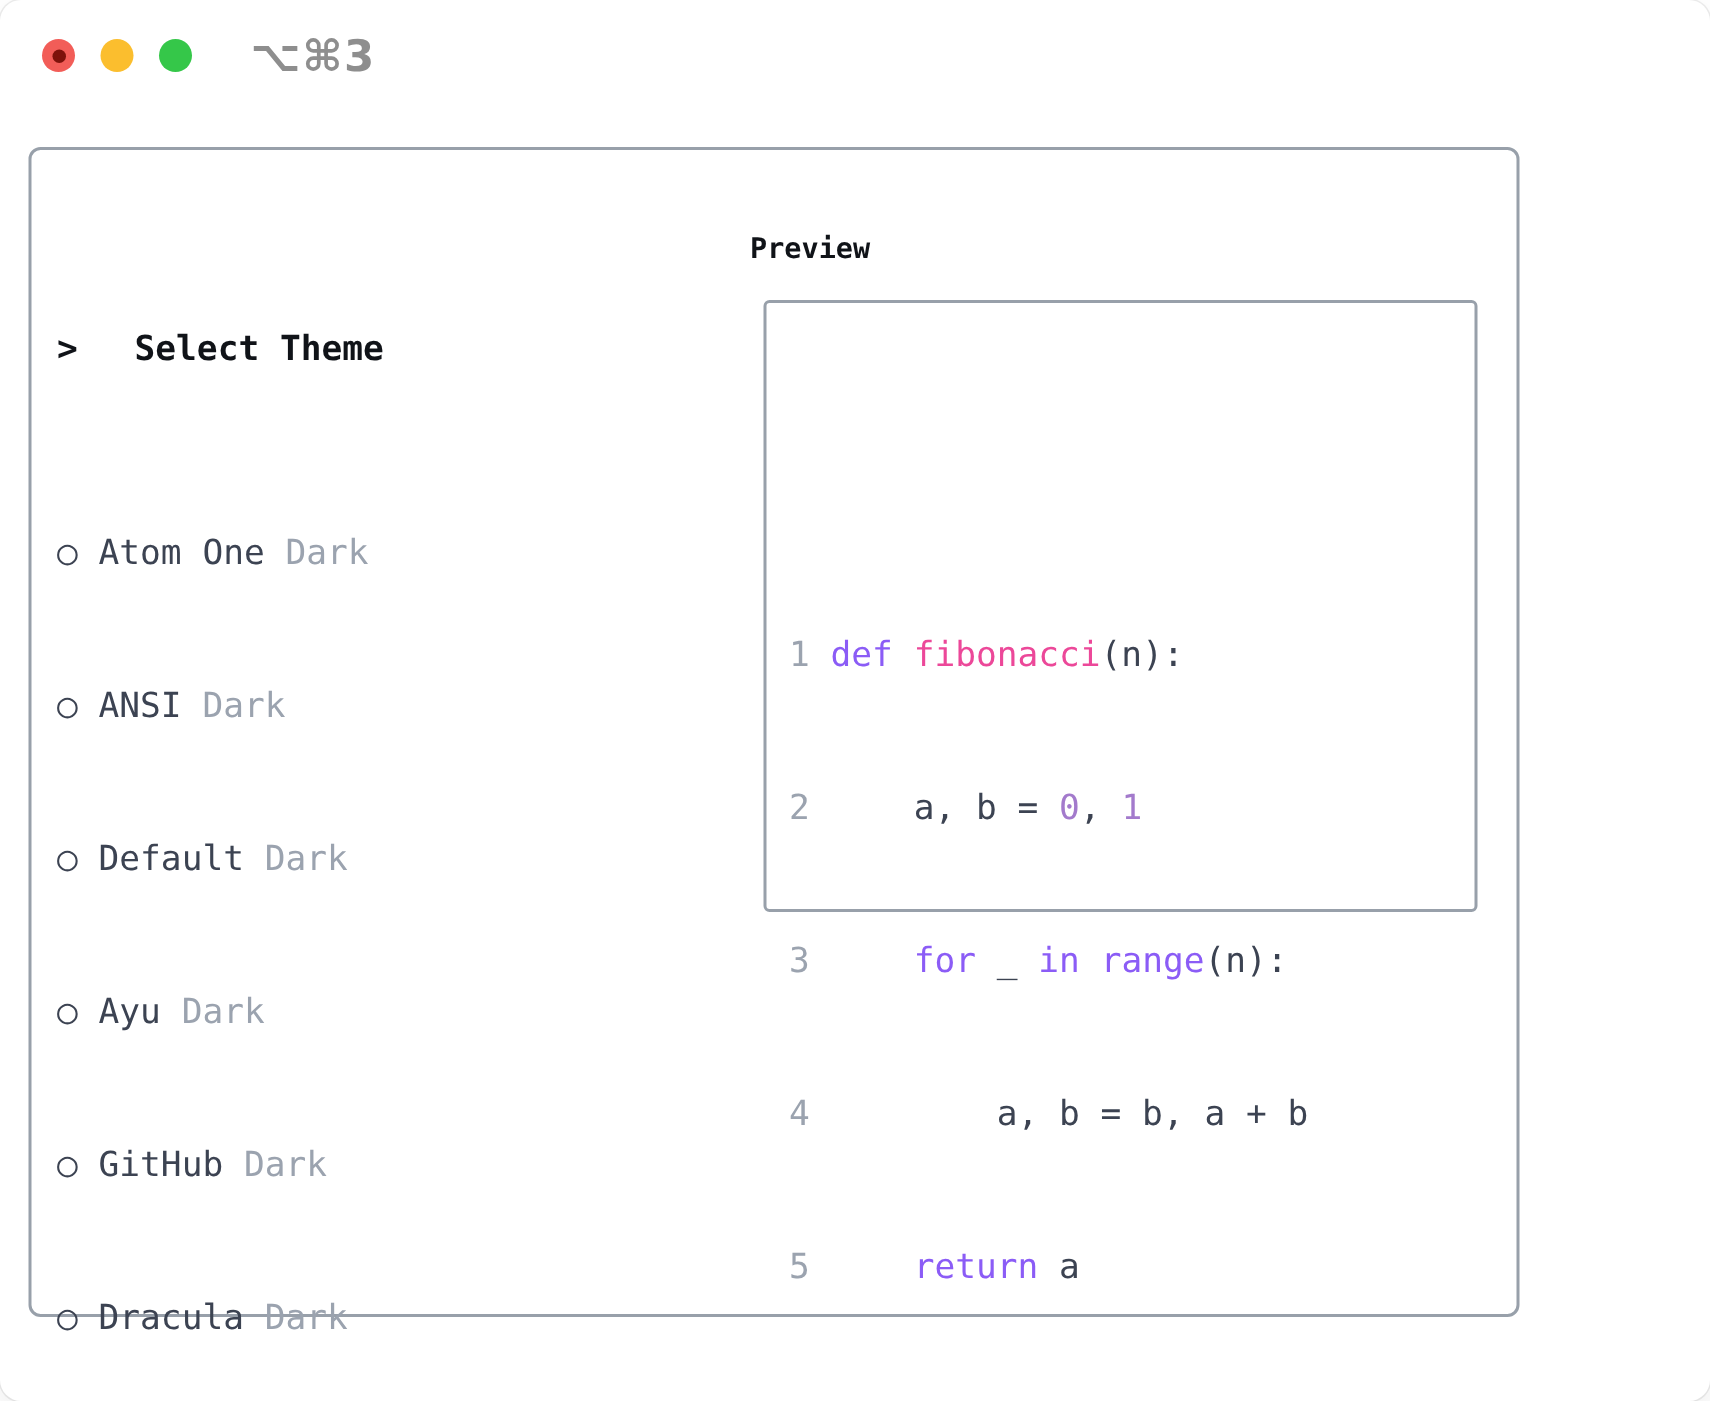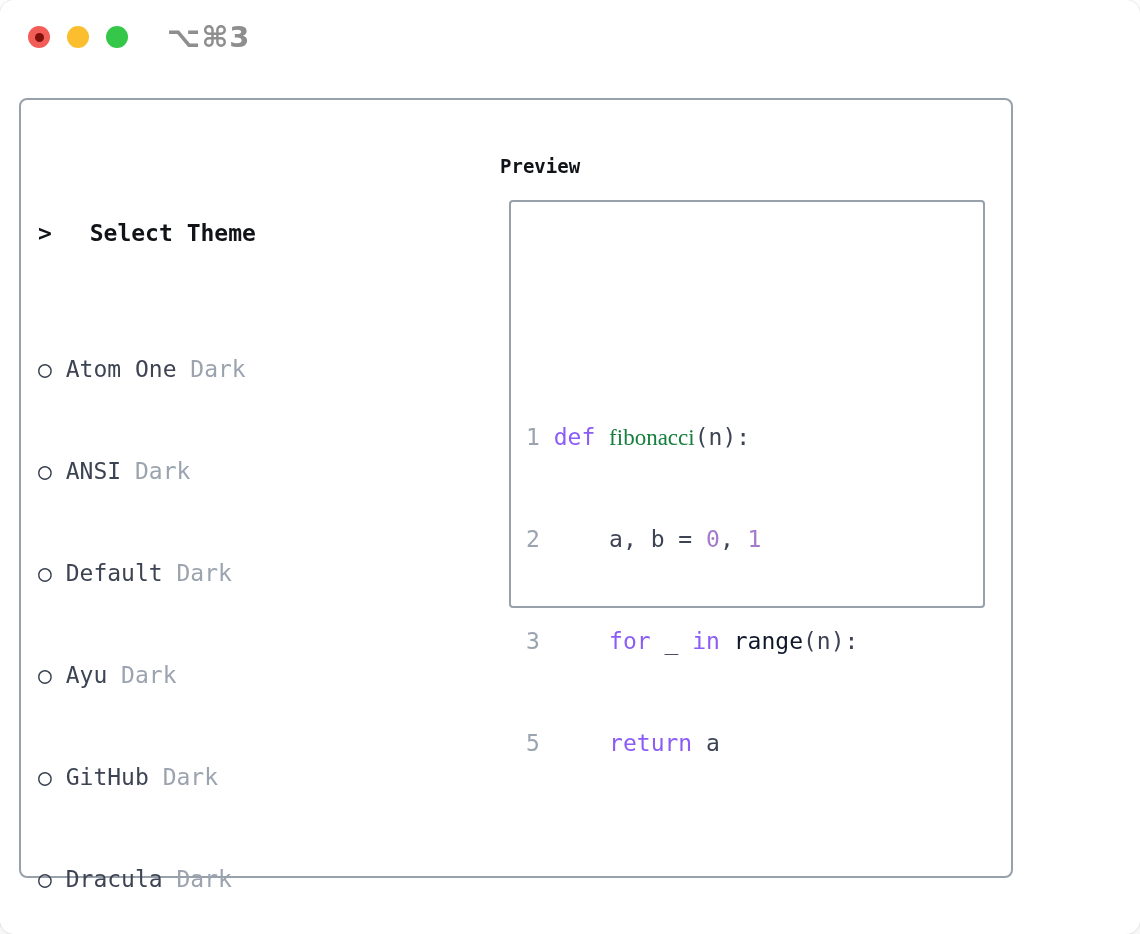--- a/index.html
+++ b/index.html
@@ -56,23 +56,23 @@
     position: absolute; left: 509px; top: 200px; width: 476px; height: 408px;
     border: 2px solid #98a0aa; border-radius: 4px; background: #ffffff;
   }
   .preview-content {
     padding: 14px 0 0 15px;
     font-size: 23px; line-height: 34px; white-space: pre; color: #3c4352;
   }
   .code-line, .diff-line, .blank-line { height: 34px; }
   .lineno { color: #9ba3af; margin-right: 1ch; }
   .t-kw  { color: #8b5cf6; }
-  .t-fn  { color: #15803d; font-family: Liberation Serif, serif; }
+  .t-fn  { color: #ec4899; }
   .t-num { color: #a37acc; }
-  .t-sp  { color: #0f172a; }
+  .t-sp  { color: #8b5cf6; }
   .t-pl  { color: #3c4352; }
 </style>
 </head>
 <body>
 
 <div class="window">
 
   <div class="traffic-lights">
     <div class="tl tl-red">
         <span class="dot"></span>
@@ -114,20 +114,21 @@
 
   <div class="preview-title">Preview</div>
 
   <div class="preview-box">
     <div class="preview-content">
       <div class="blank-line"></div>
 
       <div class="code-line"><span class="lineno">1</span><span class="t-kw">def</span><span class="t-pl"> </span><span class="t-fn">fibonacci</span><span class="t-pl">(n):</span></div>
       <div class="code-line"><span class="lineno">2</span><span class="t-pl">    a, b = </span><span class="t-num">0</span><span class="t-pl">, </span><span class="t-num">1</span></div>
       <div class="code-line"><span class="lineno">3</span><span class="t-pl">    </span><span class="t-kw">for</span><span class="t-pl"> _ </span><span class="t-kw">in</span><span class="t-pl"> </span><span class="t-sp">range</span><span class="t-pl">(n):</span></div>
+      <div class="code-line"><span class="lineno">4</span><span class="t-pl">        a, b = b, a + b</span></div>
       <div class="code-line"><span class="lineno">5</span><span class="t-pl">    </span><span class="t-kw">return</span><span class="t-pl"> a</span></div>
 
       
 
       
       
       
     </div>
   </div>
 

